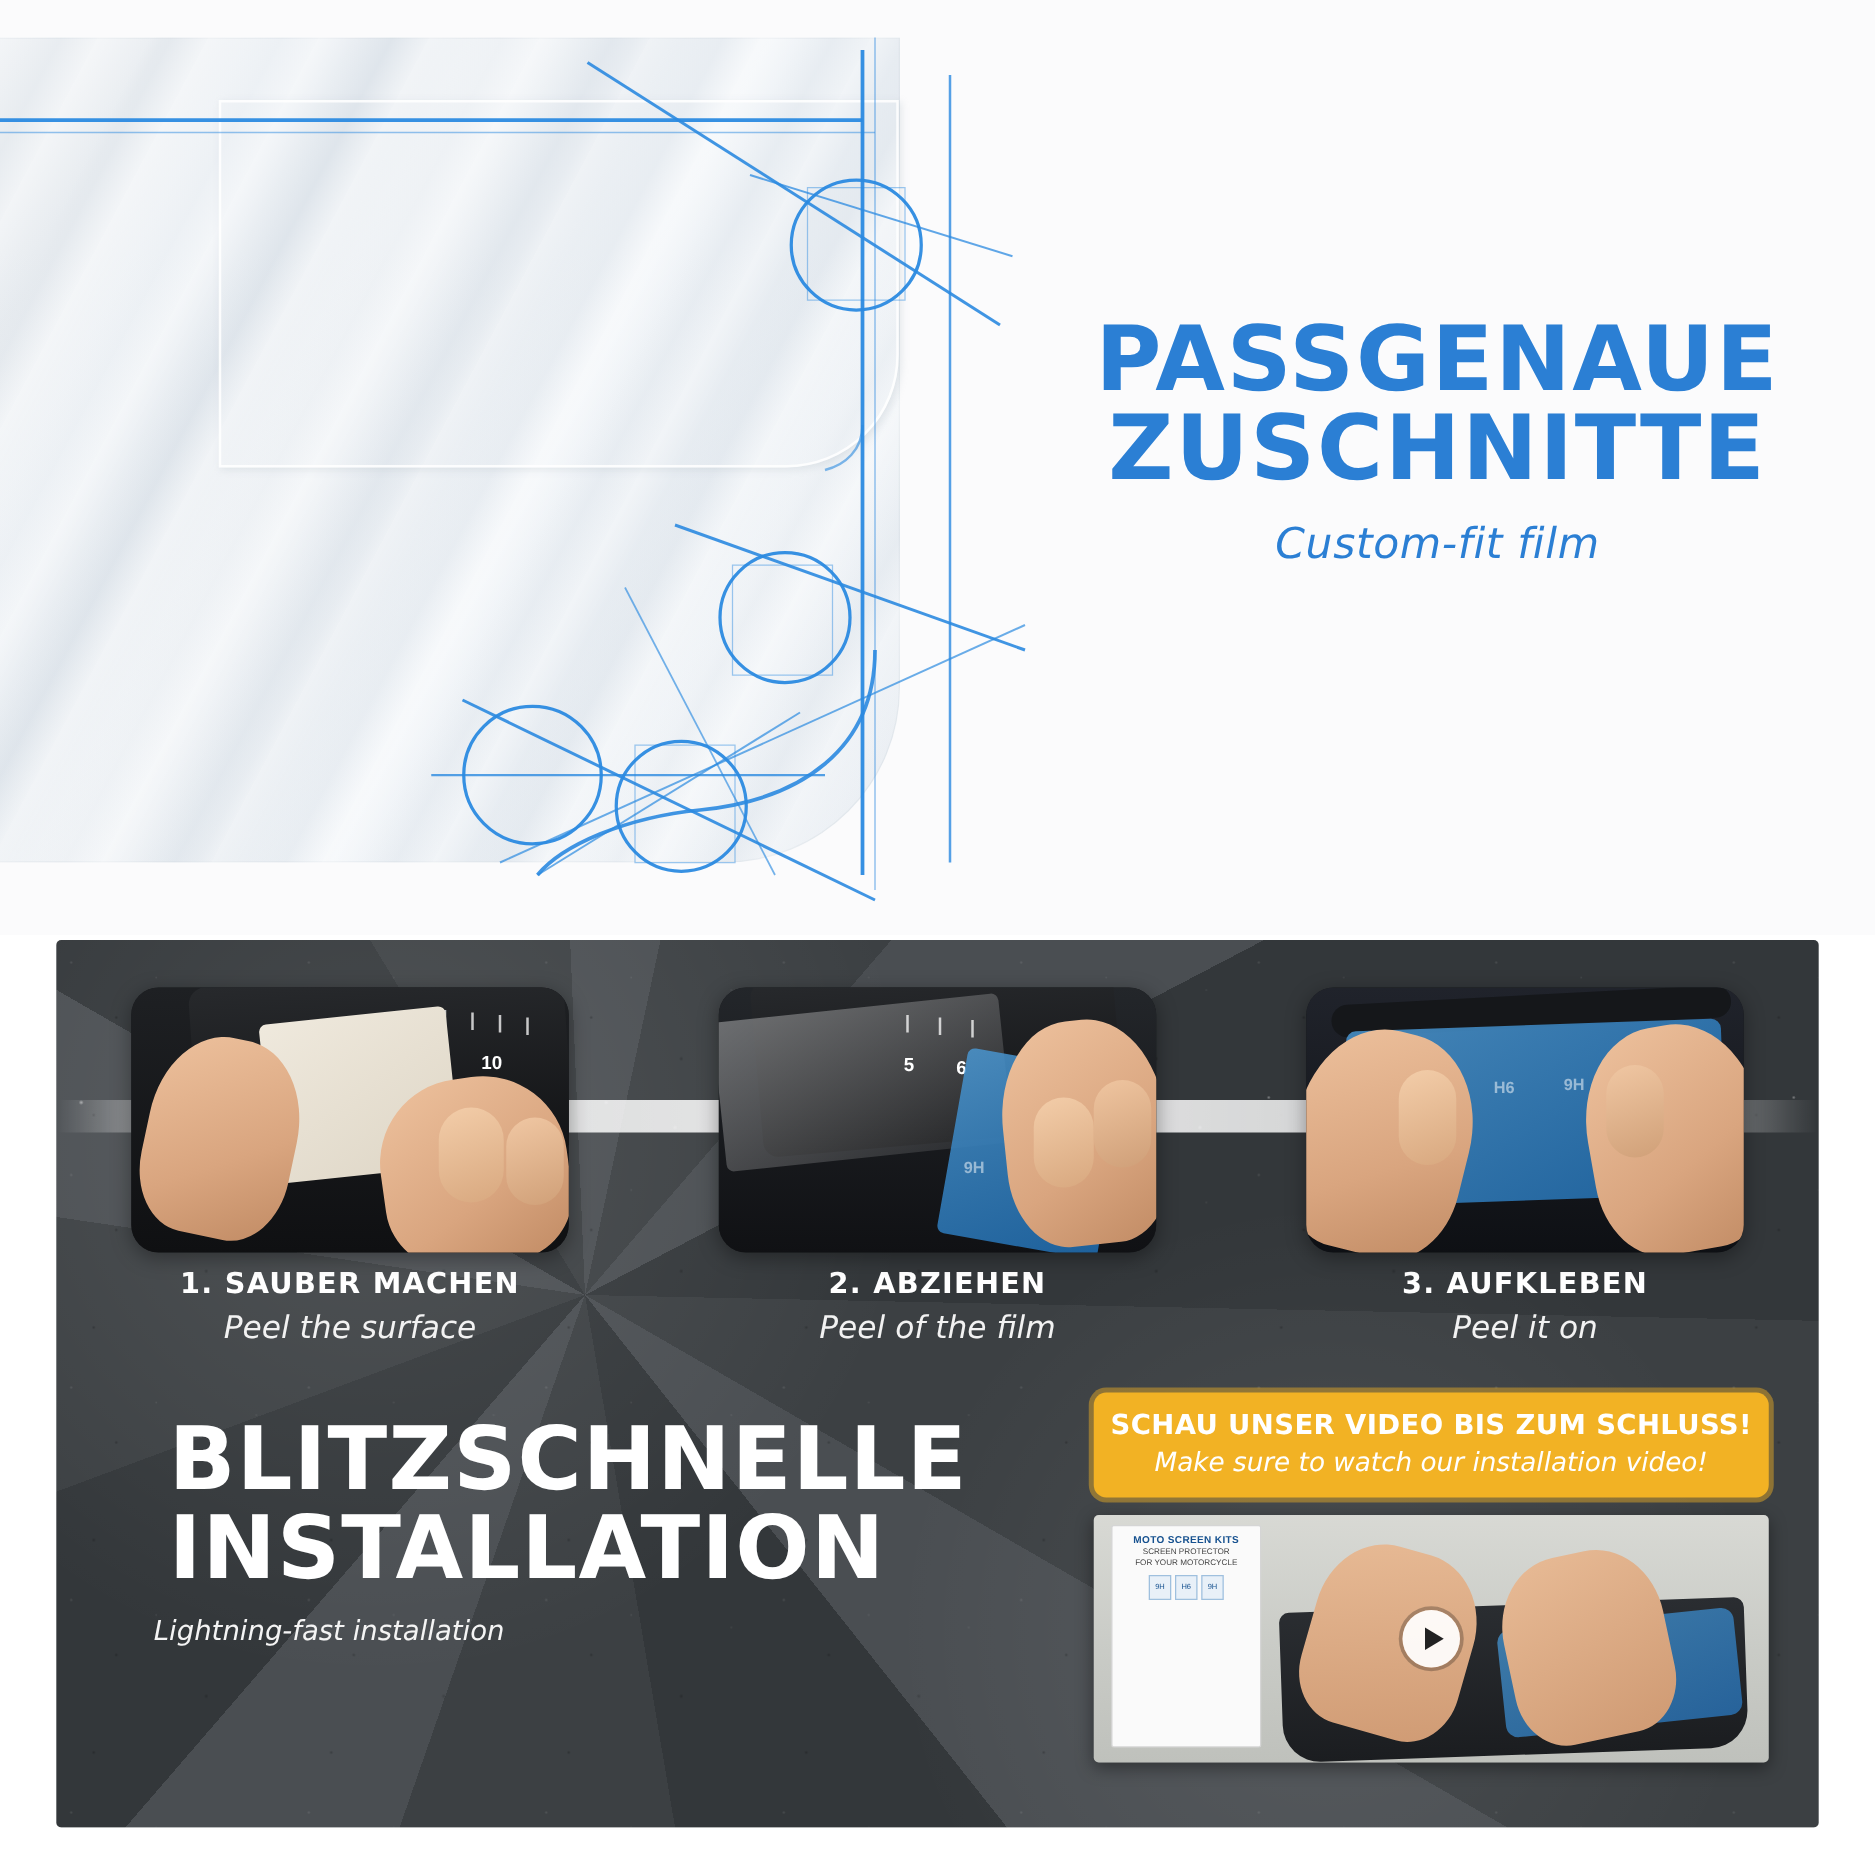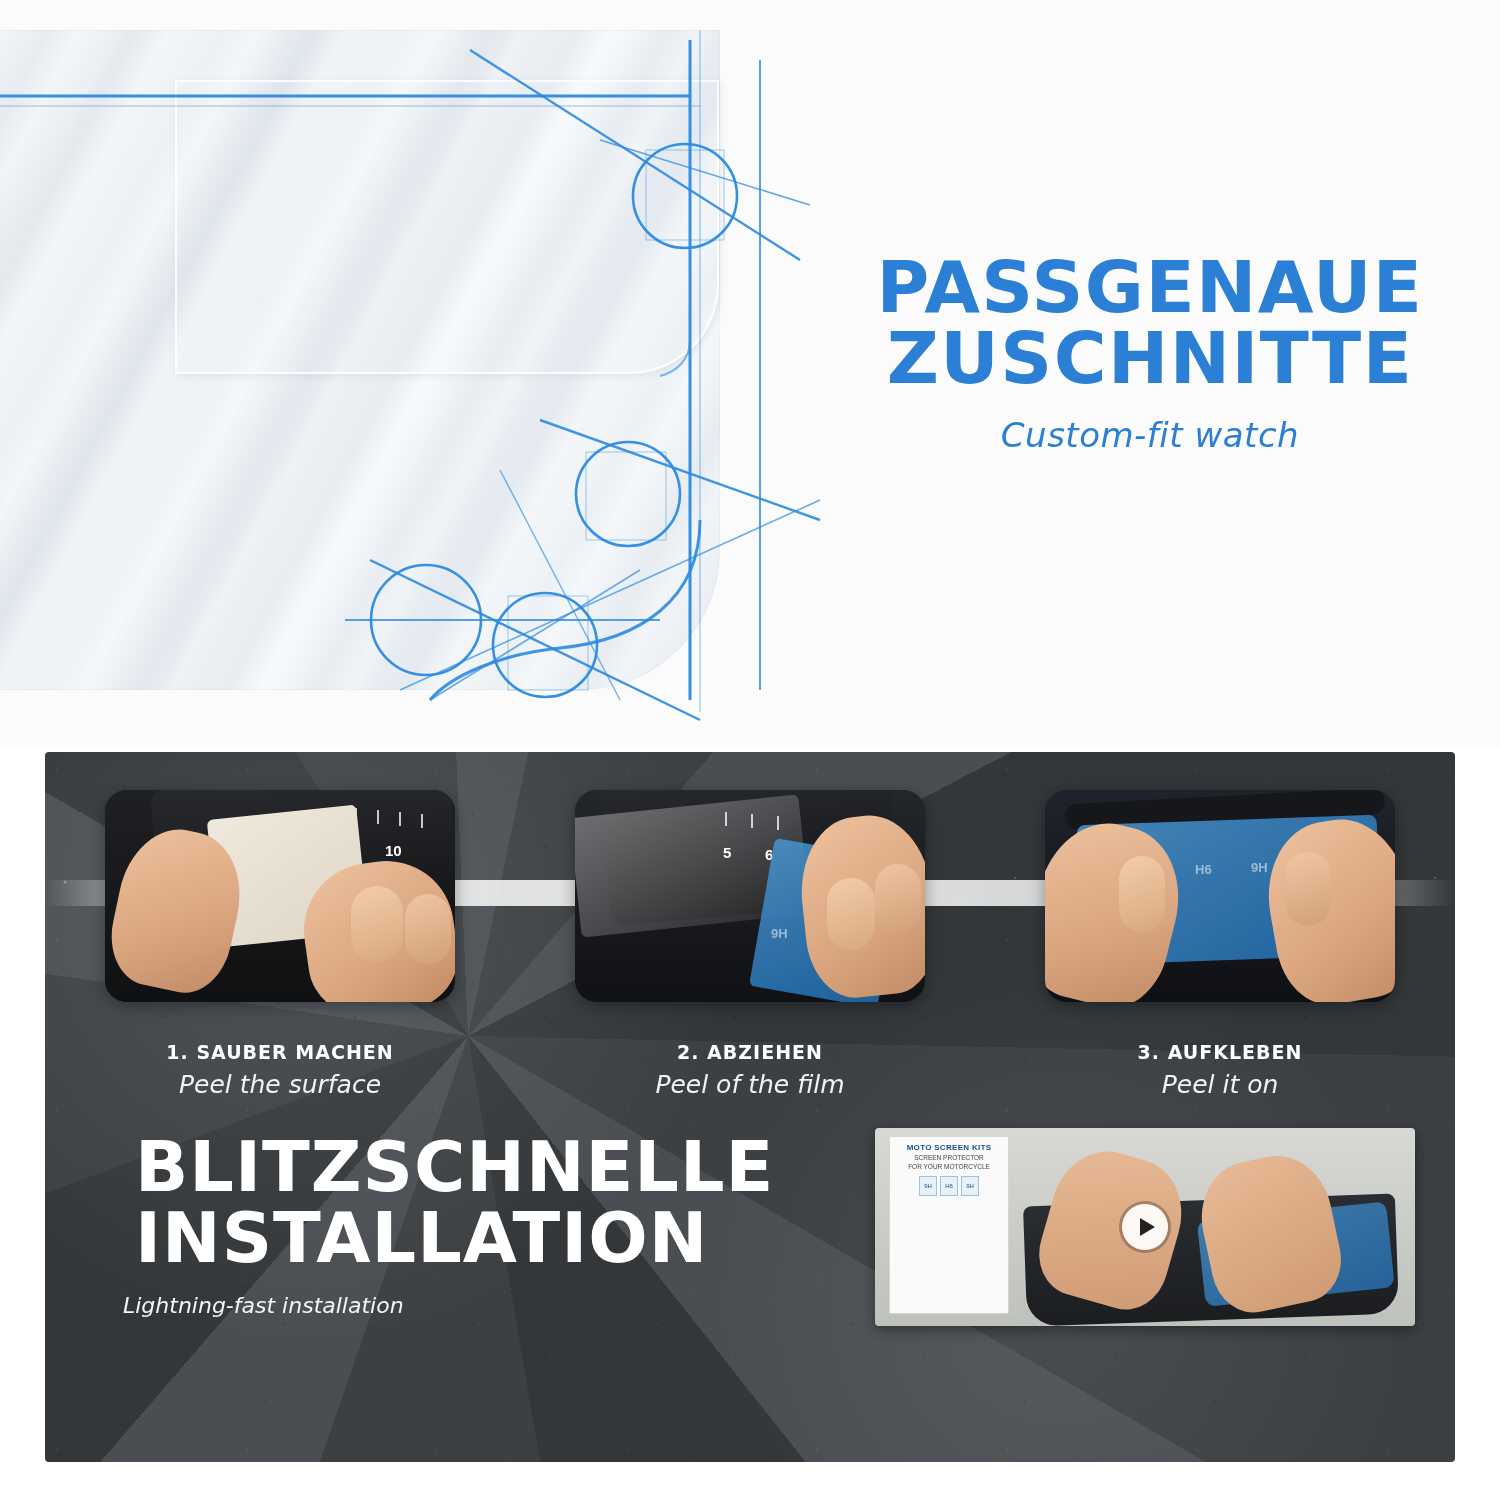--- a/index.html
+++ b/index.html
@@ -178,24 +178,24 @@
   .step-photo {
     width: 350px;
     height: 212px;
     border-radius: 22px;
     overflow: hidden;
     position: relative;
     box-shadow: 0 4px 16px rgba(0,0,0,0.35);
     background: #16181b;
   }
   .step-caption-de {
-    margin-top: 39px;
-    font-family: "DejaVu Sans", sans-serif;
-    font-weight: 700;
-    font-size: 19px;
+    margin-top: 12px;
+    font-family: "DejaVu Sans", sans-serif;
+    font-weight: 700;
+    font-size: 23px;
     letter-spacing: 1px;
     color: #ffffff;
     text-transform: uppercase;
   }
   .step-caption-en {
     margin-top: 7px;
     font-family: "DejaVu Sans", sans-serif;
     font-style: italic;
     font-size: 25px;
     color: #f2f2f2;
@@ -437,21 +437,21 @@
       <path d="M700 520 C700 600 640 640 560 648 C500 654 450 676 430 700" stroke-width="3" opacity="0.9"></path>
       <path d="M690 340 C690 360 676 372 660 376" stroke-width="2" opacity="0.6"></path>
     </g>
   </svg>
 
   <div class="headline-block">
     <h1 class="headline">
       <span>PASSGENAUE</span><br>
       <span>ZUSCHNITTE</span>
     </h1>
-    <div class="subheadline">Custom-fit watch</div>
+    <div class="subheadline">Custom-fit film</div>
   </div>
 </div>
 
 <div class="bottom-section">
   <div class="asphalt-noise"></div>
   <div class="road-stripe"></div>
 
   <div class="steps-row">
 
     <div class="step">
@@ -515,20 +515,24 @@
 
   <div class="bottom-headline">
     <h2>
       <span>BLITZSCHNELLE</span><br>
       <span>INSTALLATION</span>
     </h2>
     <div class="bottom-sub">Lightning-fast installation</div>
   </div>
 
   <div class="video-promo">
+    <div class="promo-banner">
+      <div class="promo-de">SCHAU UNSER VIDEO BIS ZUM SCHLUSS!</div>
+      <div class="promo-en">Make sure to watch our installation video!</div>
+    </div>
 
     <div class="video-thumb">
       <div class="pkg-label">
         <div class="pkg-brand">MOTO SCREEN KITS</div>
         <div class="pkg-sub">SCREEN PROTECTOR</div>
         <div class="pkg-sub">FOR YOUR MOTORCYCLE</div>
         <div class="pkg-hex-row">
           <div class="pkg-hex">9H</div>
           <div class="pkg-hex">H6</div>
           <div class="pkg-hex">9H</div>

